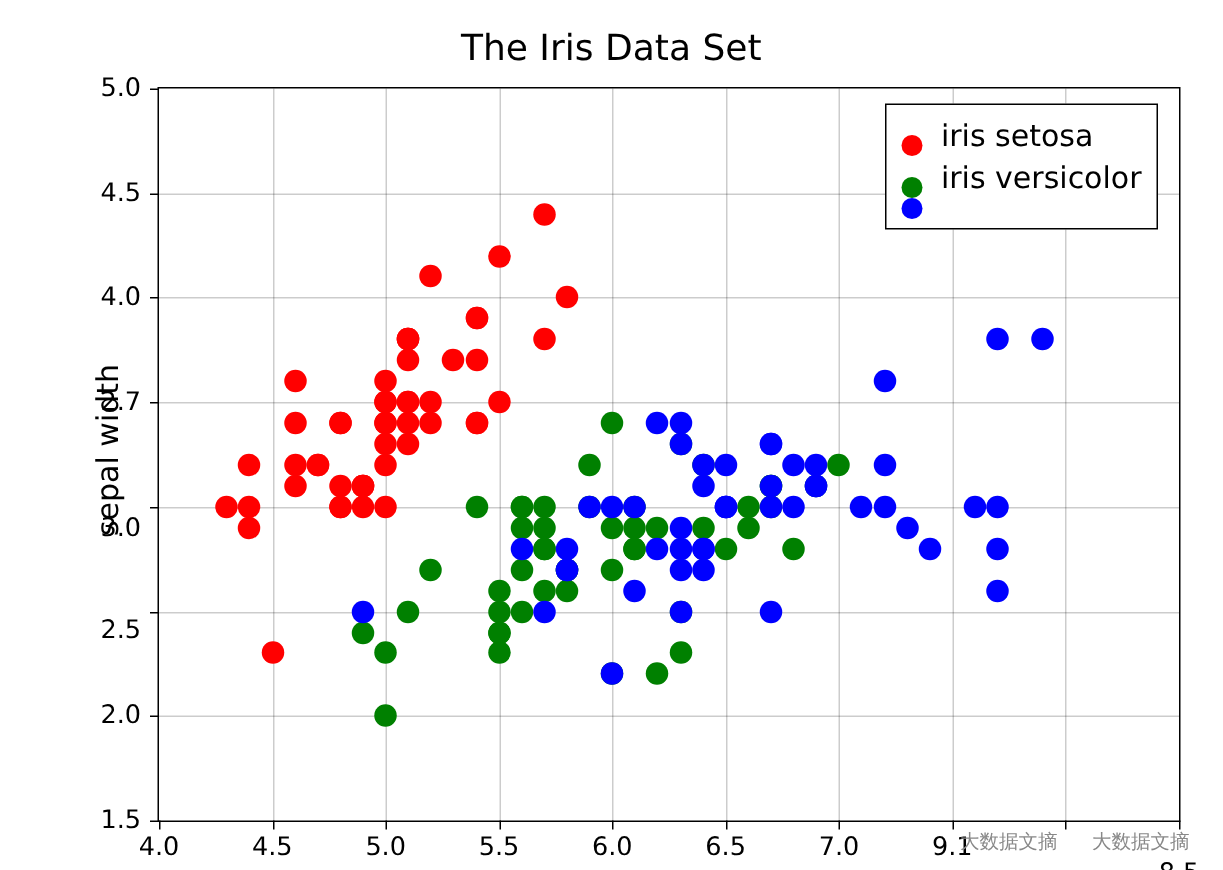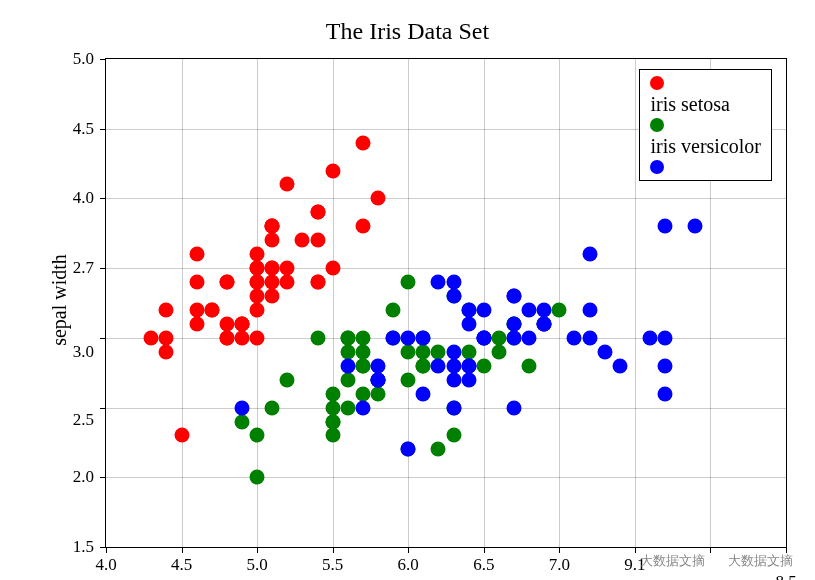--- a/index.html
+++ b/index.html
@@ -9,21 +9,20 @@
     height: 580px;
     background: #ffffff;
     font-family: "DejaVu Sans", "Liberation Sans", Arial, sans-serif;
     font-size: 16px;
     color: #000000;
   }
   .chart-root {
     position: relative;
     width: 815px;
     height: 580px;
-    font-family: Liberation Serif, serif;
   }
   .title {
     position: absolute;
     top: 18px;
     left: 0;
     right: 0;
     text-align: center;
     font-size: 24px;
   }
   .ylabel {
@@ -75,24 +74,23 @@
     transform: translate(-50%, -50%);
   }
   .legend-box {
     position: absolute;
     background: #ffffff;
     border: 1px solid #000000;
     padding: 6px 10px 6px 10px;
   }
   .legend-row {
     display: flex;
-    align-items: flex-start;
+    align-items: flex-end;
     font-size: 20px;
     line-height: 28px;
-    flex-direction: column;
   }
   .legend-swatch {
     width: 14px;
     height: 14px;
     border-radius: 50%;
     margin-right: 12px;
     flex: 0 0 auto;
   }
   .watermark {
     position: absolute;

